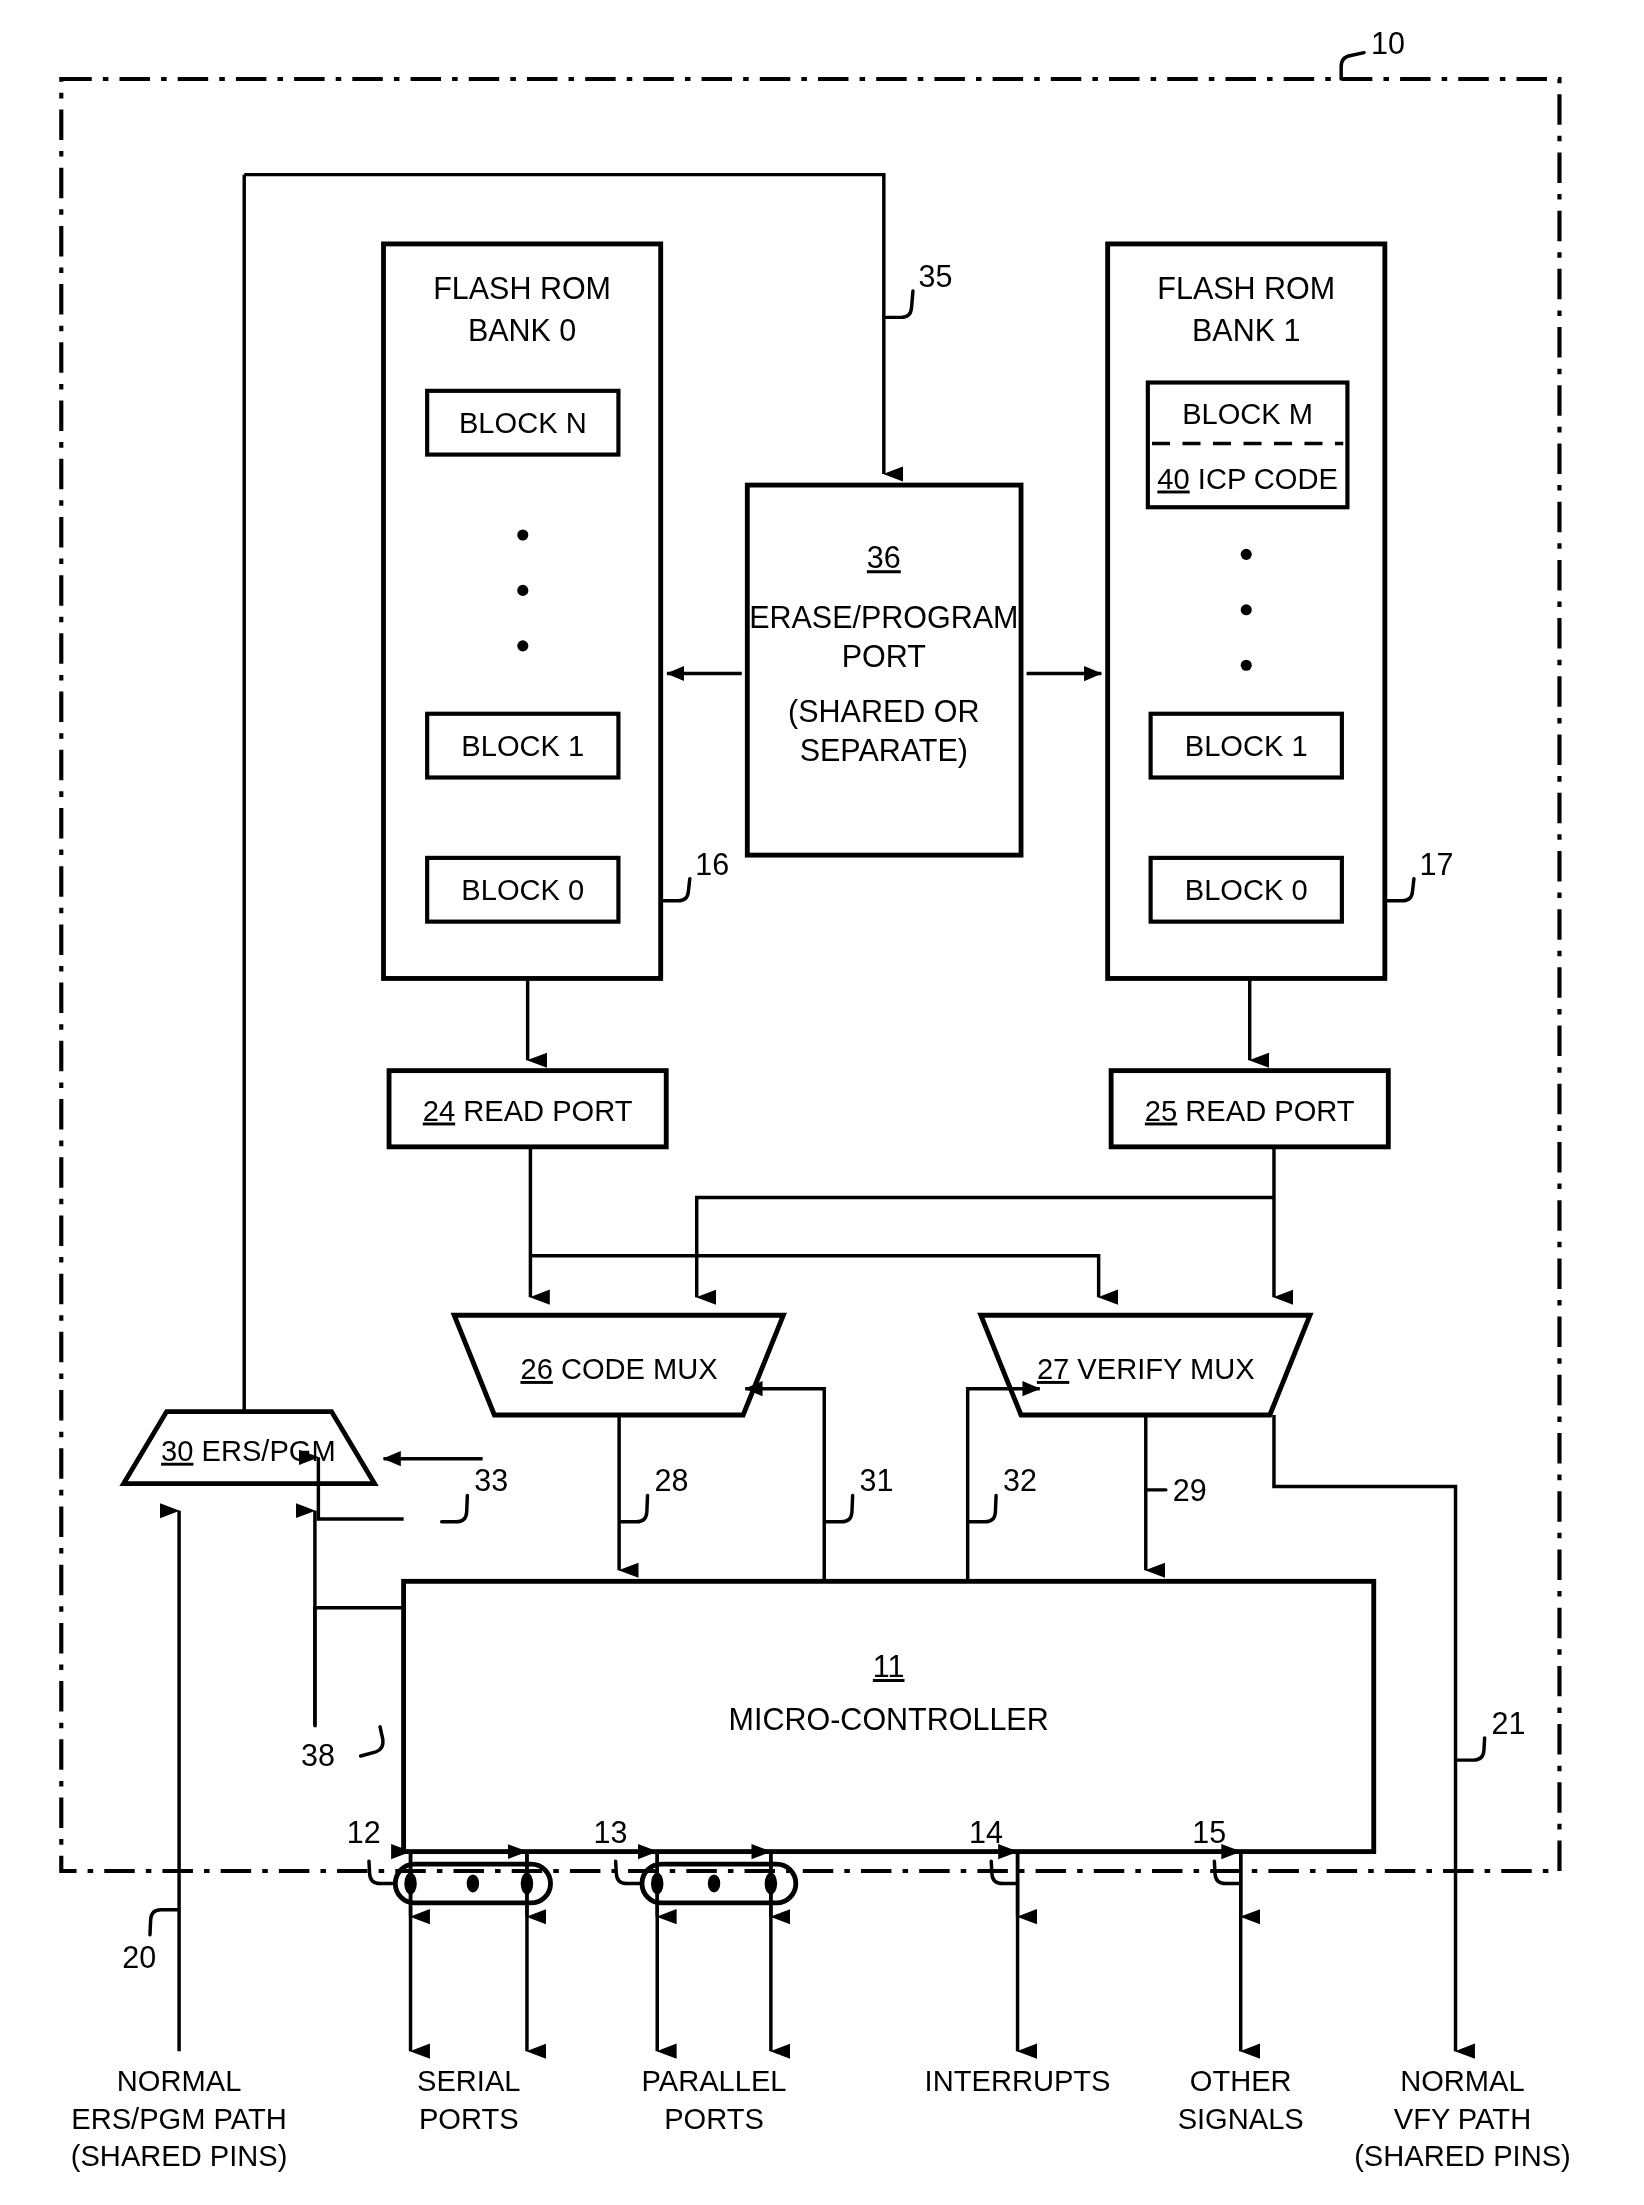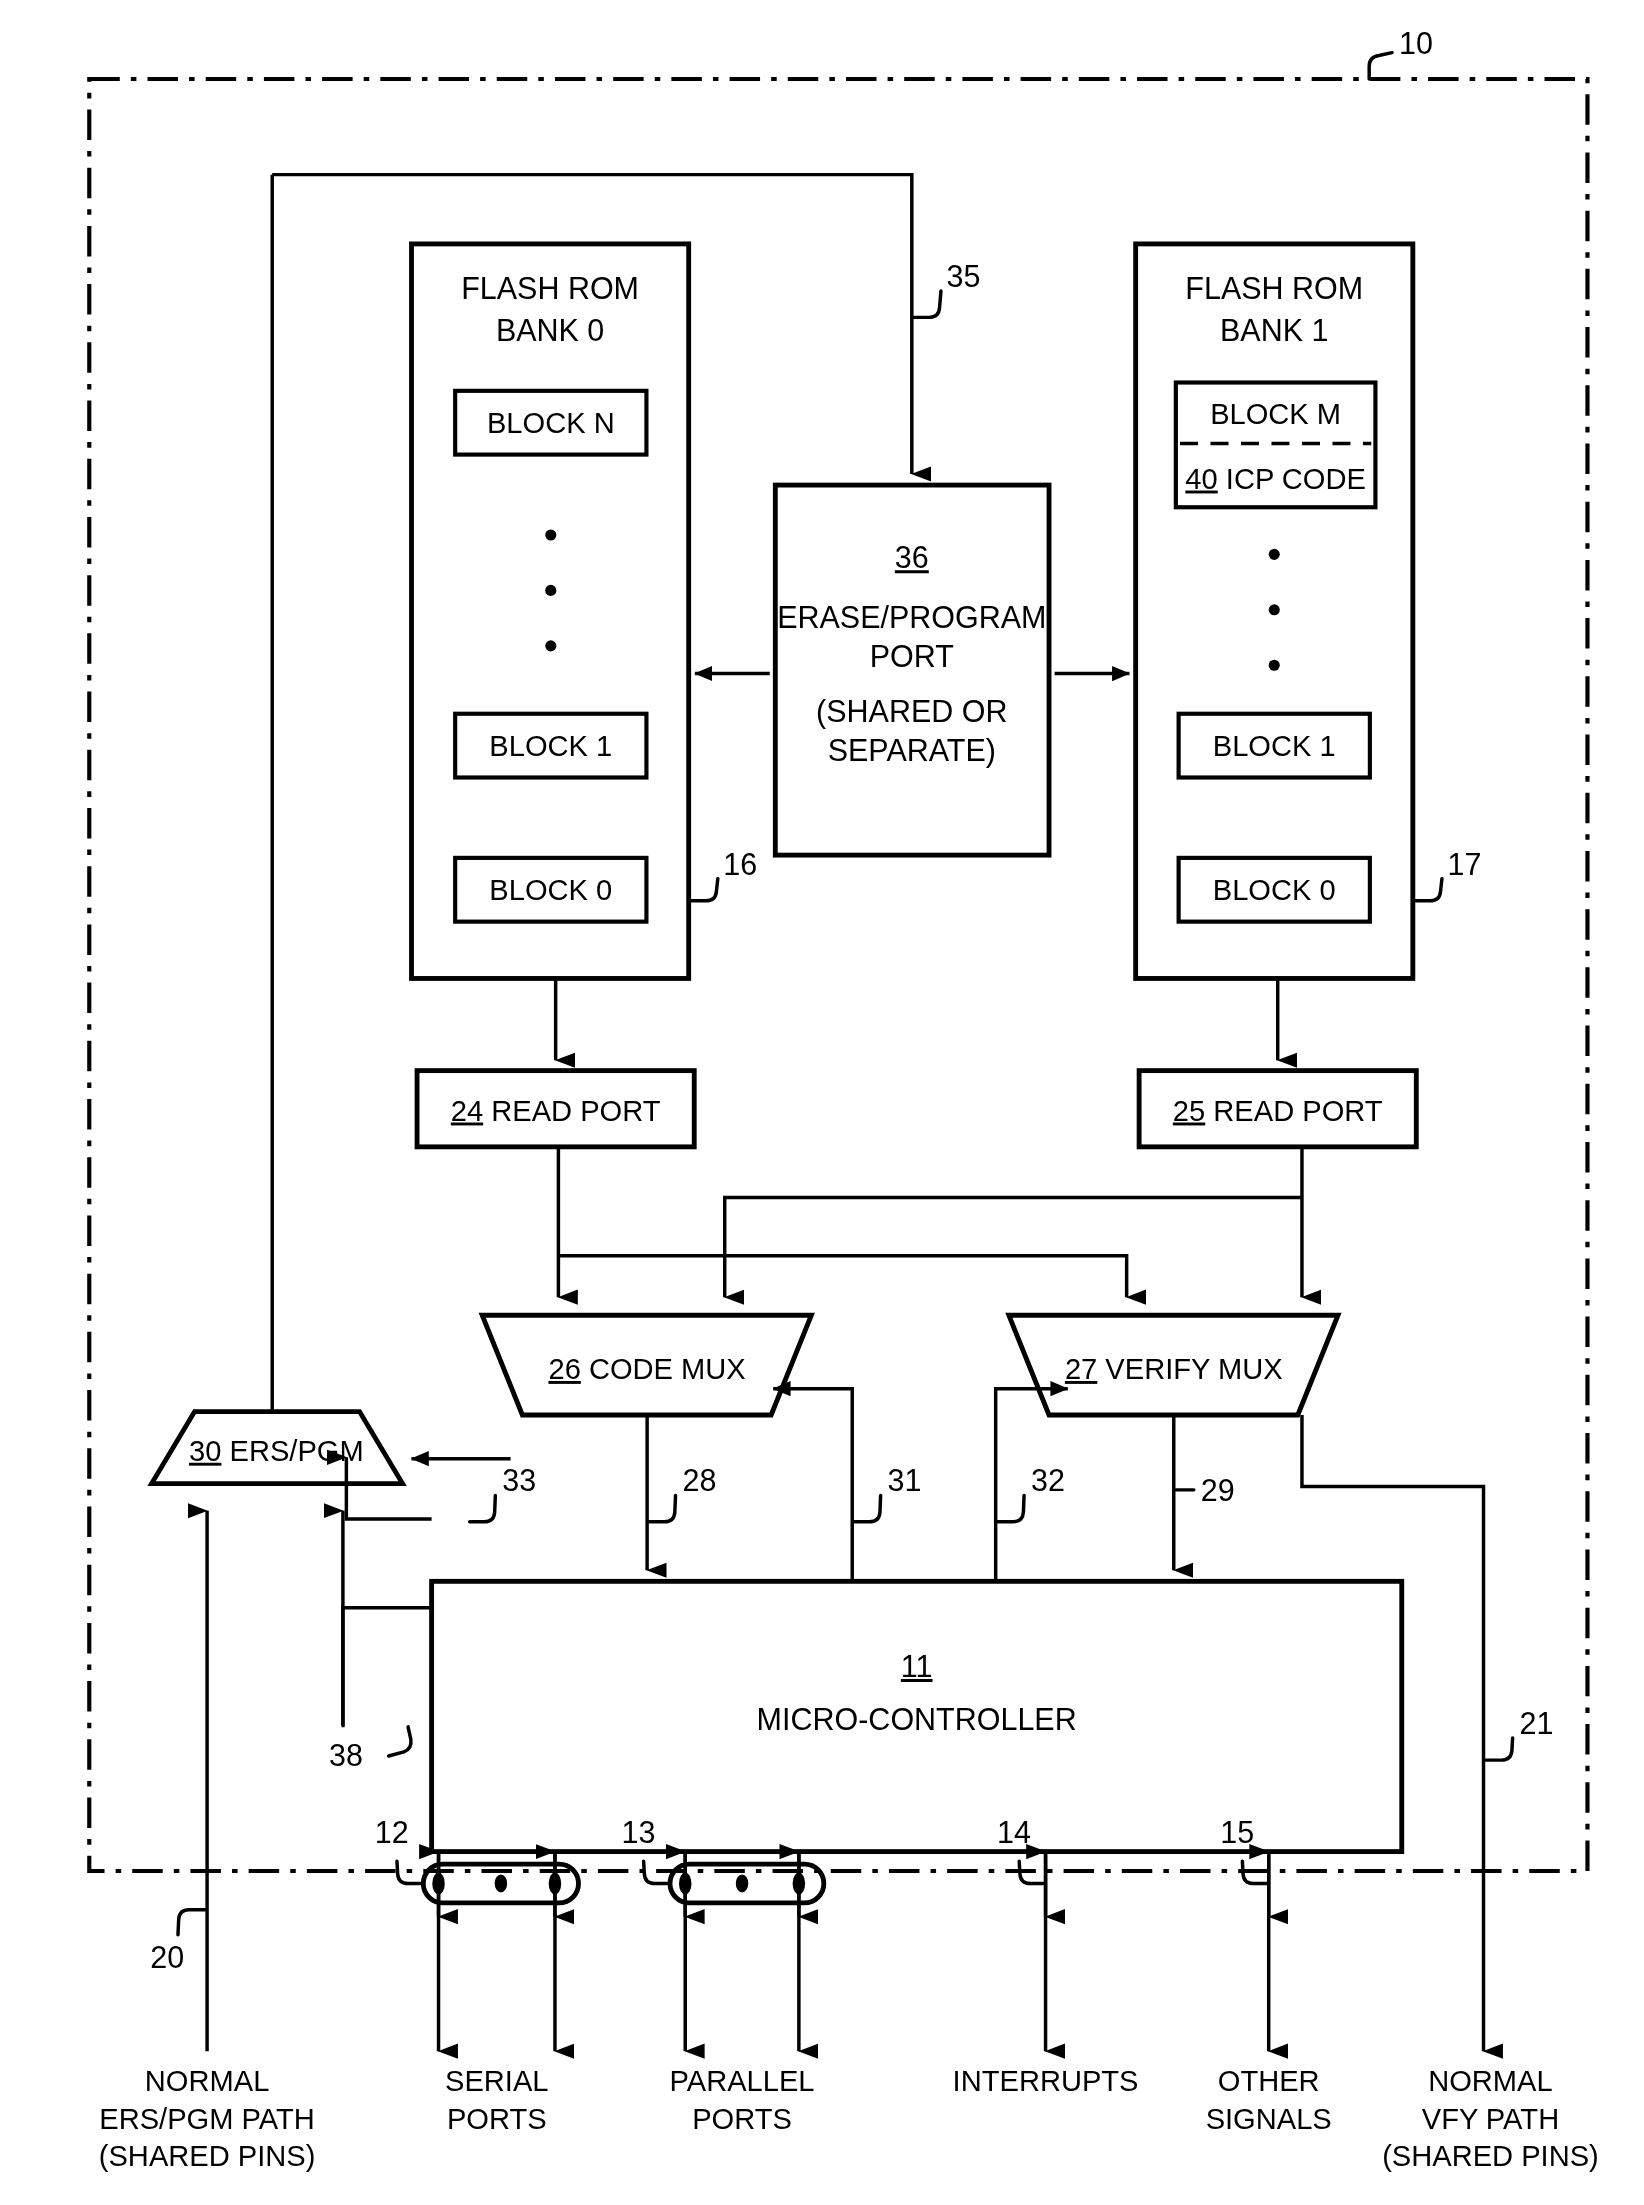--- a/index.html
+++ b/index.html
@@ -11,21 +11,20 @@
     width: 1645px;
     height: 2205px;
     font-family: "Liberation Sans", sans-serif;
     overflow: hidden;
   }
   #figure-root {
     position: relative;
     width: 1532px;
     height: 2205px;
     background: #ffffff;
-    margin-left: 28px;
   }
   svg#figure-svg {
     position: absolute;
     left: 0;
     top: 0;
     width: 1645px;
     height: 2205px;
     display: block;
   }
   text {

